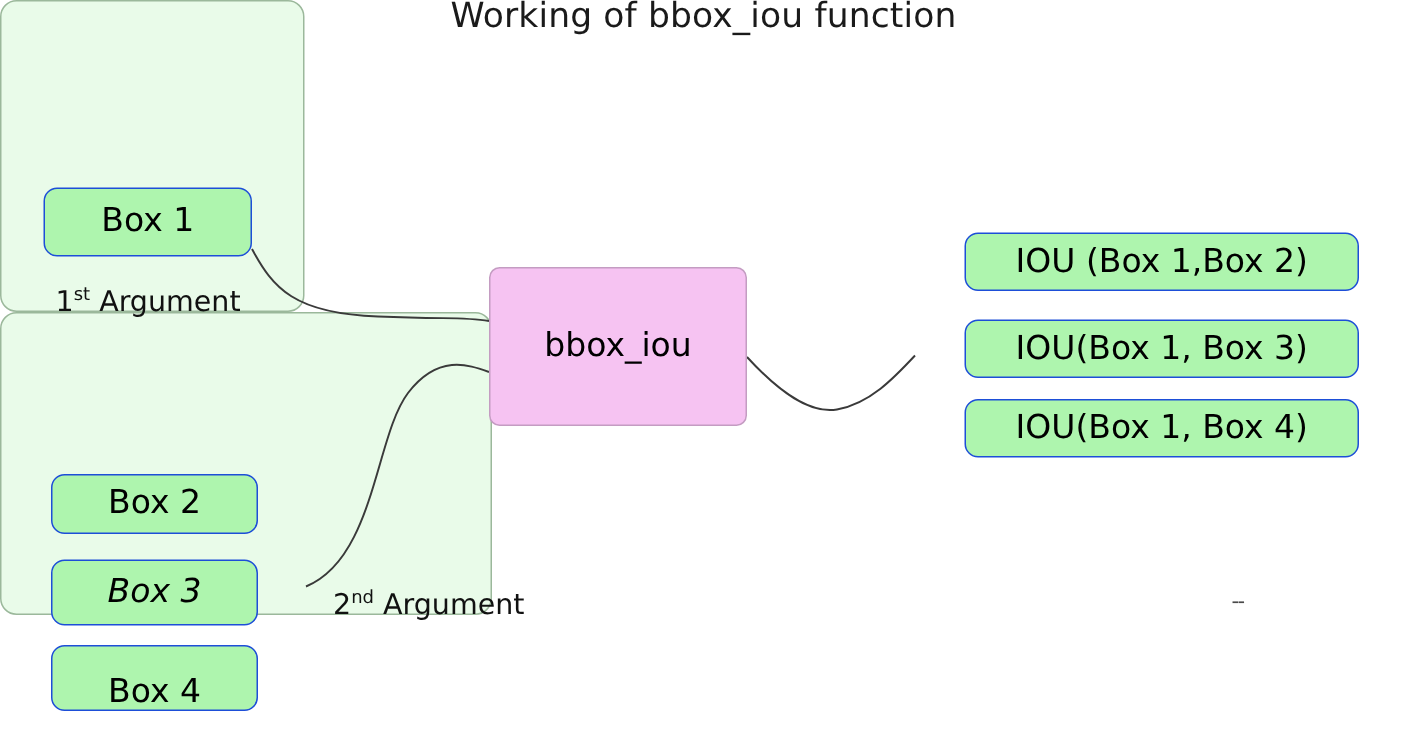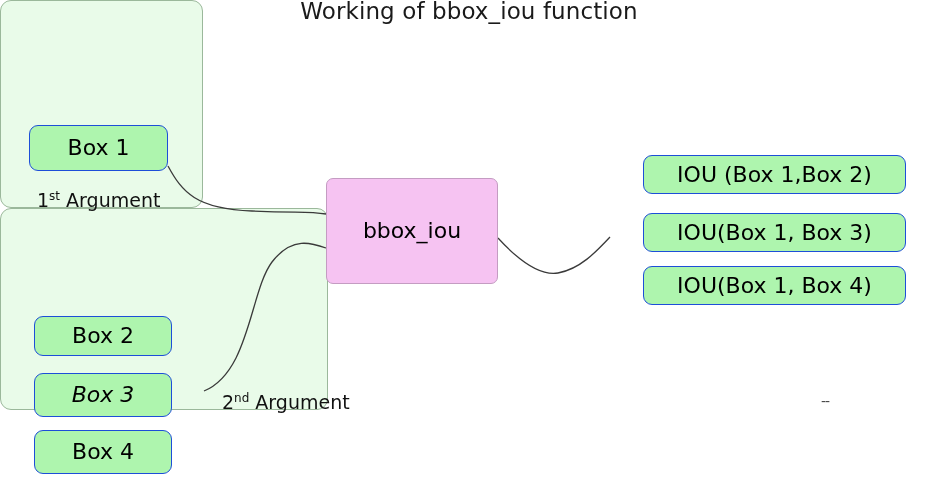--- a/index.html
+++ b/index.html
@@ -79,21 +79,21 @@
     top: 0;
     width: 938px;
     height: 500px;
     pointer-events: none;
   }
   #box1 { left: 29px; top: 125px; width: 139px; height: 46px; }
   #bbox-iou { left: 326px; top: 178px; width: 172px; height: 106px; }
   #left-group { left: 2px; top: 295px; width: 201px; height: 206px; }
   #box2 { left: 34px; top: 316px; width: 138px; height: 40px; }
   #box3 { left: 34px; top: 373px; width: 138px; height: 44px; font-style: italic; }
-  #box4 { left: 34px; top: 430px; width: 138px; height: 44px; }
+  #box4 { left: 34px; top: 430px; width: 138px; height: 44px; align-items: flex-end; }
   #iou-group { left: 610px; top: 133px; width: 326px; height: 200px; }
   #iou-1 { left: 643px; top: 155px; width: 263px; height: 39px; justify-content: center; }
   #iou-2 { left: 643px; top: 213px; width: 263px; height: 39px; text-align: right; }
   #iou-3 { left: 643px; top: 266px; width: 263px; height: 39px; }
   #label-arg1 { left: 26px; top: 190px; margin-left: 11px; }
   #label-arg2 { left: 222px; top: 392px; }
   #dash-1 { left: 821px; top: 394px; }
 </style>
 </head>
 <body>

